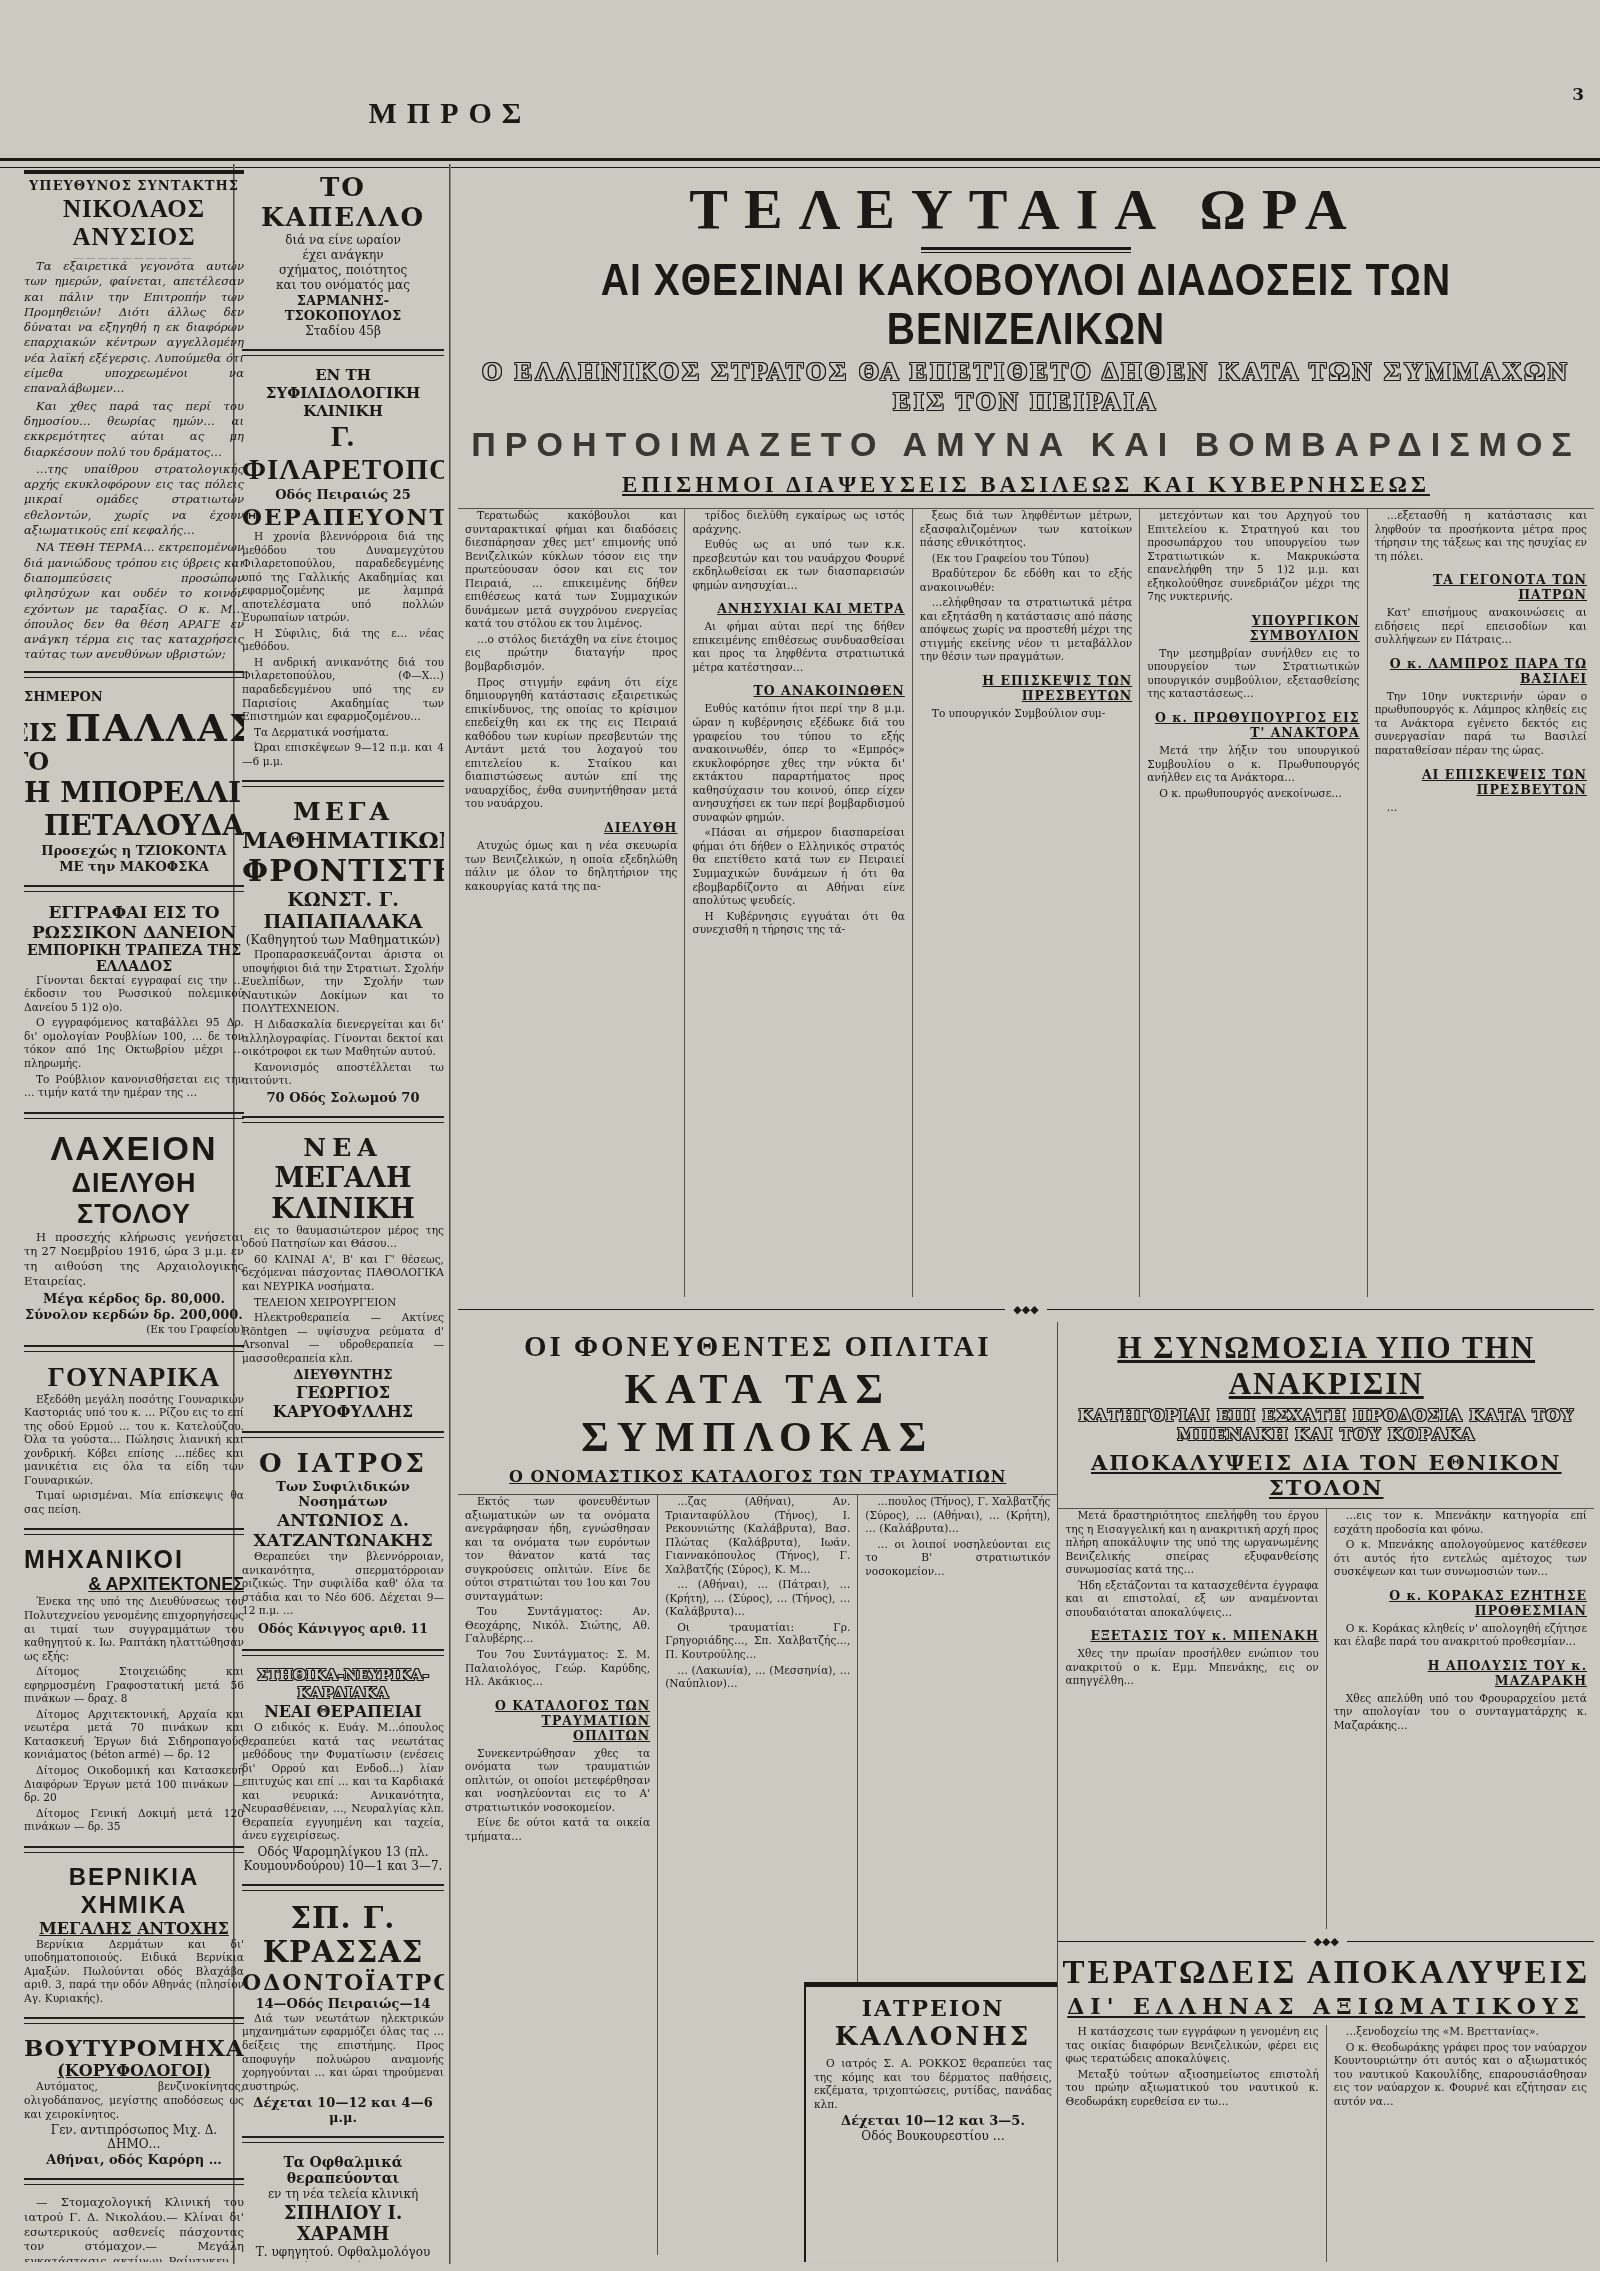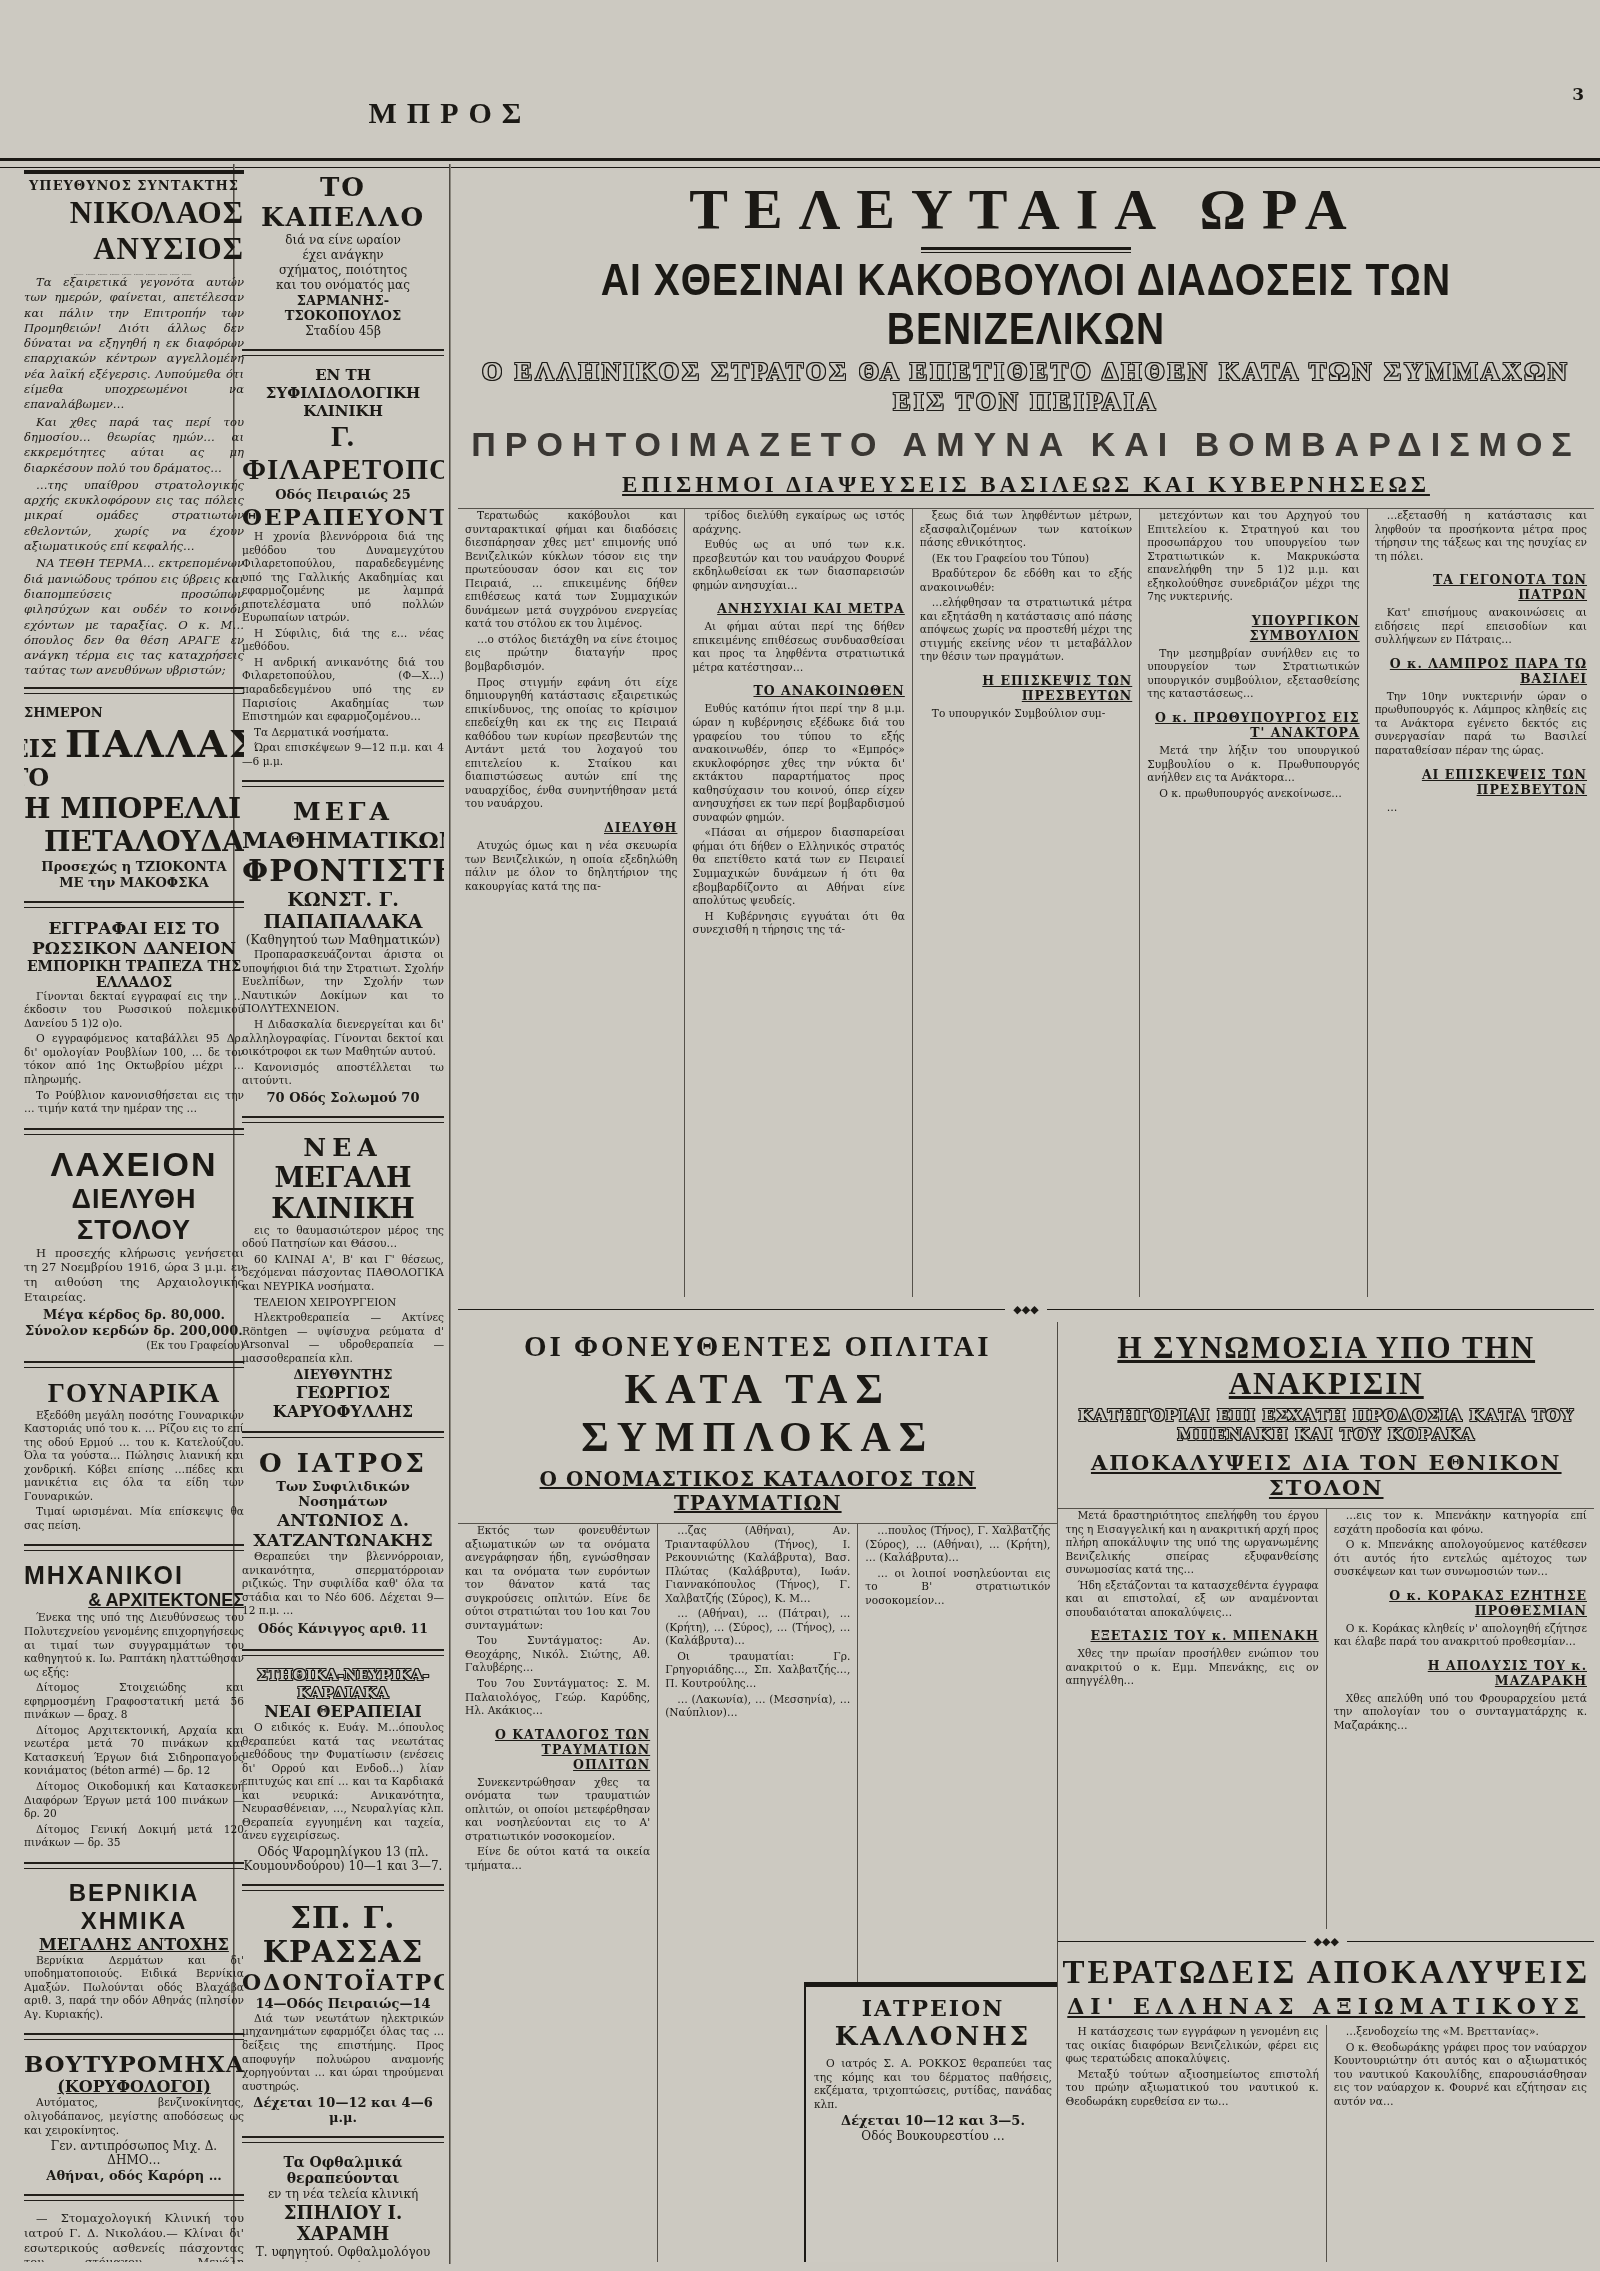--- a/index.html
+++ b/index.html
@@ -24,21 +24,21 @@
   
   #col-left{position:absolute;left:24px;top:170px;width:220px;height:2092px;overflow:hidden;}
   #col-ads{position:absolute;left:242px;top:170px;width:202px;height:2092px;overflow:hidden;}
   #main{position:absolute;left:458px;top:170px;width:1136px;height:2092px;overflow:hidden;}
   .cols{display:flex;}
   .col{flex:1;padding:0 7px;overflow:hidden;}
   .col + .col{border-left:1px solid #55514a;}
   
   .kicker-box{border-top:4px solid #1b1915;padding-top:4px;text-align:center;}
   .kicker{font-size:13px;font-weight:bold;letter-spacing:1px;}
-  .ed-title{font-size:31px;font-weight:bold;letter-spacing:1px;margin:2px 0 2px;text-align:right;font-family:"Liberation Serif",serif;}
+  .ed-title{font-size:25px;font-weight:bold;letter-spacing:1px;margin:2px 0 2px;text-align:center;font-family:"Liberation Serif",serif;}
   .eparas .para{font-style:italic;font-size:11.6px;line-height:1.32;}
   
   .ad{padding:2px 0;}
   .ad-title-xl{font-size:27px;font-weight:bold;text-align:center;letter-spacing:1px;font-family:"Liberation Serif",serif;}
   .ad-title-md{font-size:16px;font-weight:bold;text-align:center;}
   .ad-line{font-size:12px;text-align:center;margin:1px 0;}
   .ad-line-b{font-size:13px;font-weight:bold;text-align:center;margin:1px 0;}
   .addr{font-size:12.5px;font-weight:bold;text-align:center;margin:3px 0;}
   
   .to-title{font-size:58px;font-weight:bold;text-align:center;letter-spacing:16px;font-family:"Liberation Serif",serif;margin:6px 0 0;}
@@ -47,21 +47,21 @@
   .deck2{font-size:26px;font-weight:bold;text-align:center;letter-spacing:3px;font-family:"Liberation Serif",serif;margin:6px 0;}
   .deck3{font-size:34px;font-weight:bold;text-align:center;letter-spacing:9px;color:#3a3733;font-family:"Liberation Sans",sans-serif;margin:8px 0;}
   .deck4{font-size:23px;font-weight:bold;text-align:center;letter-spacing:4px;text-decoration:underline;margin:8px 0 10px;font-family:"Liberation Serif",serif;}
   .to-cols{height:788px;overflow:hidden;border-top:1px solid #55514a;}
   
   .lower{display:flex;height:946px;}
   .fallen{width:600px;position:relative;overflow:hidden;}
   .consp{width:536px;border-left:1px solid #4e4a43;overflow:hidden;}
   .sec-title1{font-size:29px;font-weight:bold;text-align:center;letter-spacing:3px;font-family:"Liberation Serif",serif;margin:8px 0 0;}
   .sec-title2{font-size:42px;font-weight:bold;text-align:center;letter-spacing:8px;font-family:"Liberation Serif",serif;margin:2px 0;}
-  .sec-sub{font-size:20px;font-weight:bold;text-align:center;letter-spacing:1px;text-decoration:underline;margin:6px 0 8px;}
+  .sec-sub{font-size:16px;font-weight:bold;text-align:center;letter-spacing:1px;text-decoration:underline;margin:6px 0 8px;}
   .consp-title{font-size:31px;font-weight:bold;text-align:center;letter-spacing:2px;text-decoration:underline;margin:8px 0 4px;font-family:"Liberation Serif",serif;}
   .consp-deck{font-size:16.5px;font-weight:bold;text-align:center;letter-spacing:1px;margin:4px 0;}
   .consp-deck2{font-size:21px;font-weight:bold;text-align:center;letter-spacing:2px;text-decoration:underline;margin:6px 0 8px;}
   .rev-title{font-size:33px;font-weight:bold;text-align:center;letter-spacing:3px;font-family:"Liberation Serif",serif;margin:4px 0 0;}
   .rev-deck{font-size:22px;font-weight:bold;text-align:center;letter-spacing:6px;text-decoration:underline;margin:2px 0 6px;}
   
   .beauty{position:absolute;left:346px;top:660px;width:238px;height:272px;background:#cdcac2;
           border-top:5px solid #1b1915;border-bottom:5px solid #1b1915;border-left:2px solid #1b1915;border-right:2px solid #1b1915;
           padding:8px 8px;}
   .beauty .t1{font-size:22px;font-weight:bold;text-align:center;letter-spacing:2px;}

